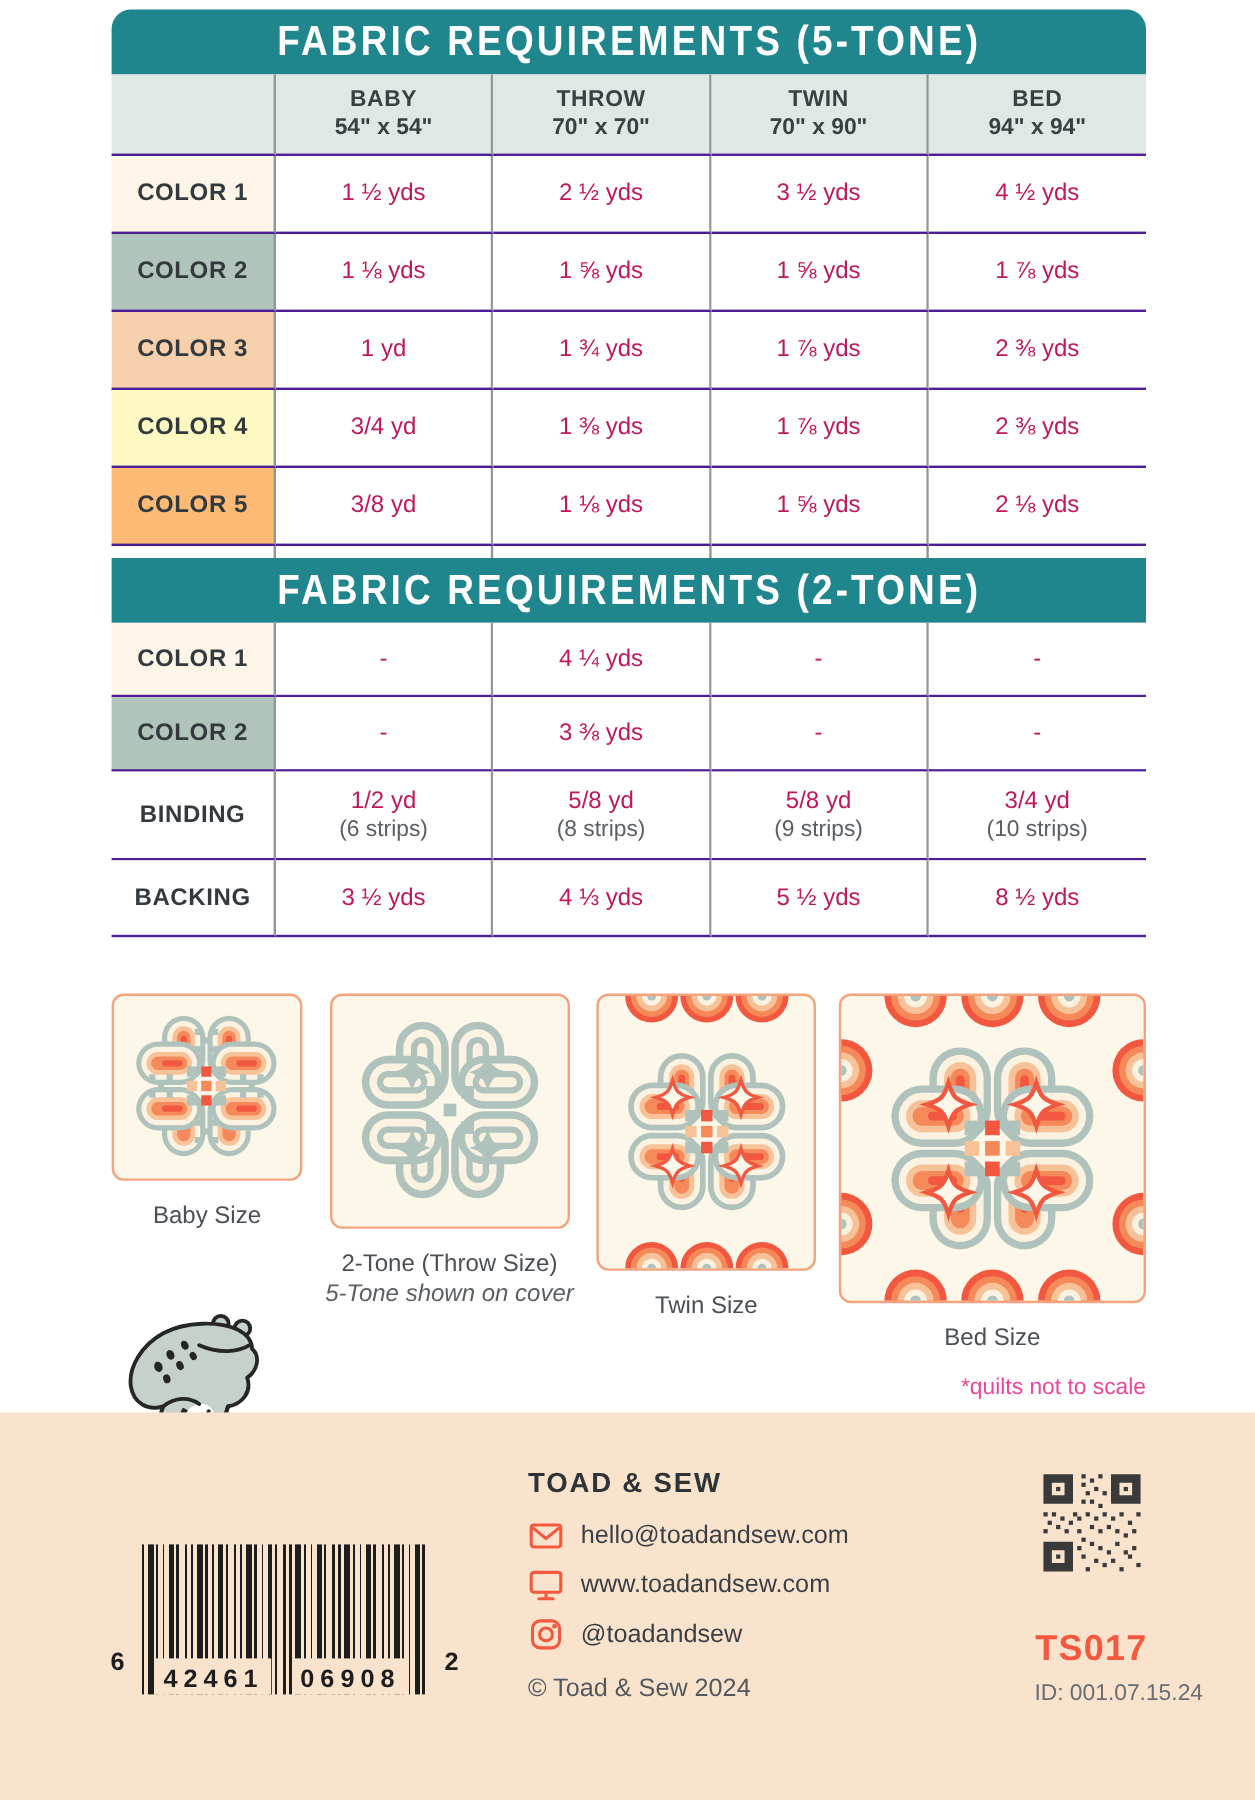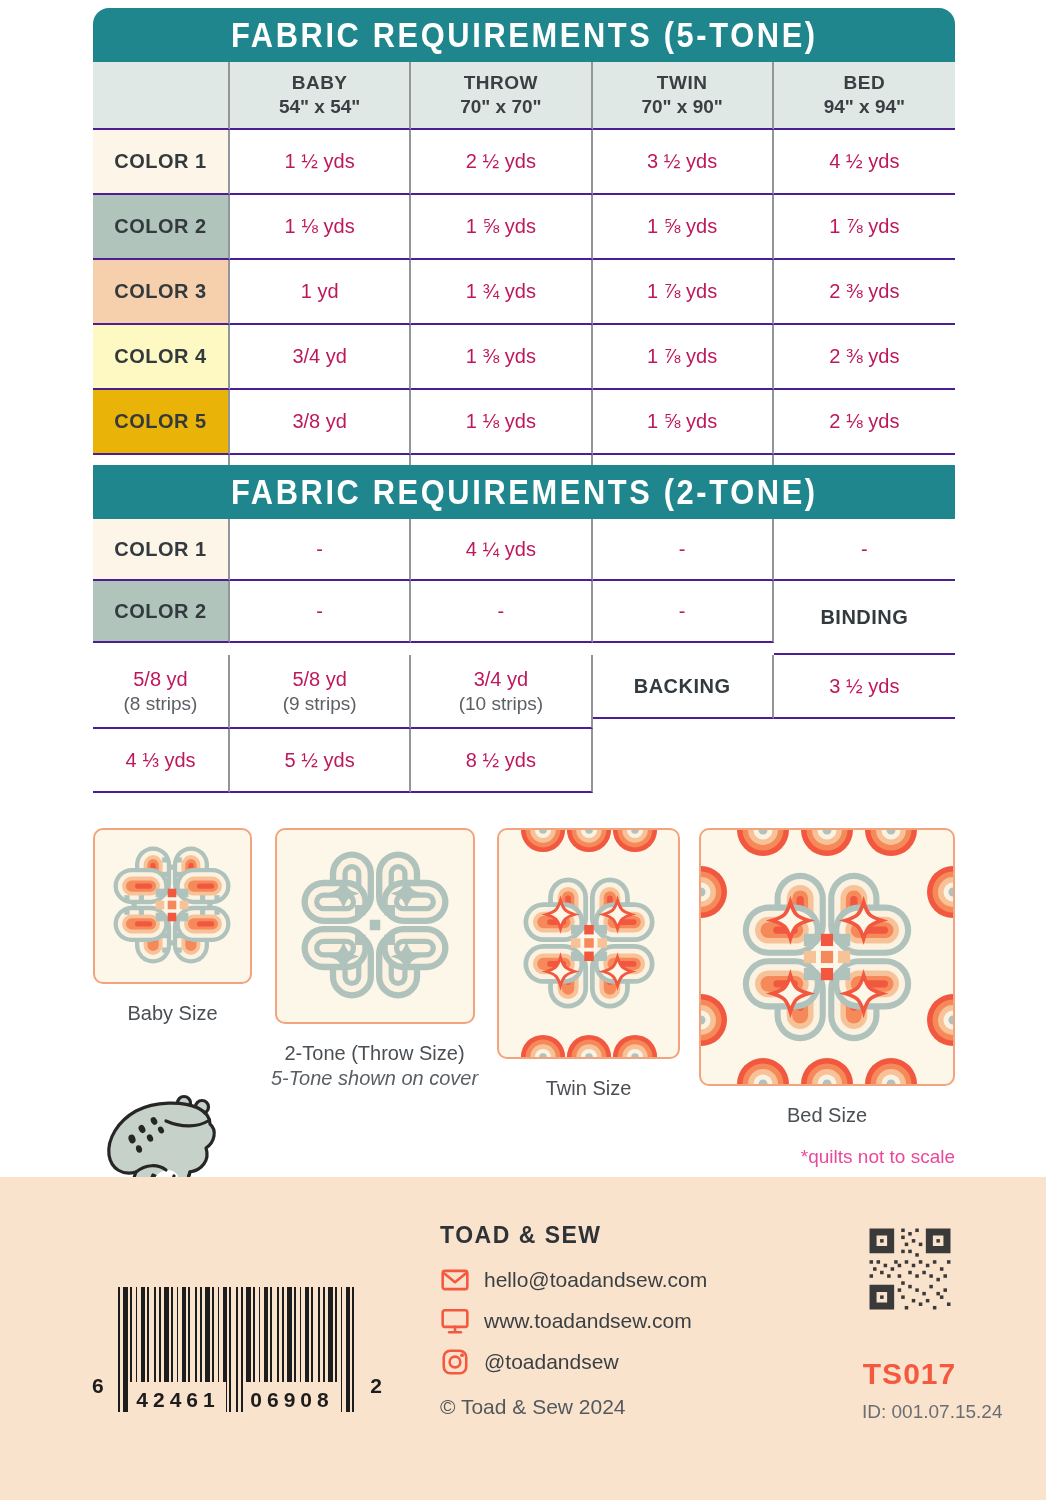--- a/index.html
+++ b/index.html
@@ -23,21 +23,21 @@
   .r74{height:74px;}
   .r64{height:64px;}
   .sp{height:10px;border-bottom:none !important;}
   .lbl{font-weight:700;font-size:20px;color:#333A3E;letter-spacing:.5px;}
   .val{font-size:20px;color:#be185d;}
   .note{font-size:19px;color:#5B6065;margin-top:2px;}
   .bg-c1{background:#FCF5E8;}
   .bg-c2{background:#B1C4BC;}
   .bg-c3{background:#F6D0AD;}
   .bg-c4{background:#fef9c3;}
-  .bg-c5{background:#eab308;}
+  .bg-c5{background:#fdba74;}
   .bg-w{background:#ffffff;}
 
   
   .quilts{position:absolute;left:93px;top:828px;width:862px;display:flex;justify-content:space-between;align-items:flex-start;}
   .qfig{display:flex;flex-direction:column;align-items:center;}
   .qbox{background:#FDF7EA;border:2px solid #F2A47E;border-radius:10px;overflow:hidden;box-sizing:border-box;}
   .qbox svg{display:block;}
   .qcap{font-size:20px;color:#4A4F54;margin-top:18px;text-align:center;}
   .qsub{font-size:20px;color:#5A5F63;font-style:italic;margin-top:2px;text-align:center;}
   .scale-note{position:absolute;right:91px;top:1146px;font-size:19px;color:#ec4899;}
@@ -261,29 +261,36 @@
           <span class="val">-</span>
         </div>
 
       <div class="r62 bg-c2">
           <span class="lbl">COLOR 2</span>
         </div>
       <div class="r62 bg-w">
           <span class="val">-</span>
         </div>
       <div class="r62 bg-w">
+          <span class="val">3 ⅜ yds</span>
+        </div>
+      <div class="r62 bg-w">
           <span class="val">-</span>
         </div>
       <div class="r62 bg-w">
           <span class="val">-</span>
         </div>
 
       <div class="r74 bg-w">
           <span class="lbl">BINDING</span>
         </div>
+      <div class="r74 bg-w">
+        <span class="val">1/2 yd</span>
+        <span class="note">(6 strips)</span>
+      </div>
       <div class="r74 bg-w">
         <span class="val">5/8 yd</span>
         <span class="note">(8 strips)</span>
       </div>
       <div class="r74 bg-w">
         <span class="val">5/8 yd</span>
         <span class="note">(9 strips)</span>
       </div>
       <div class="r74 bg-w">
         <span class="val">3/4 yd</span>

